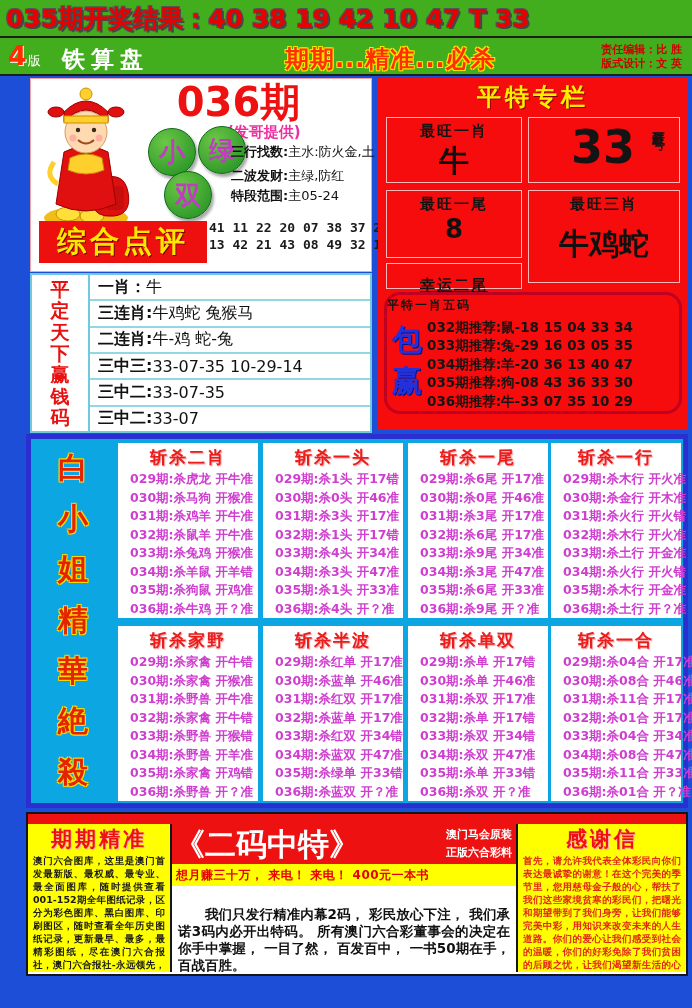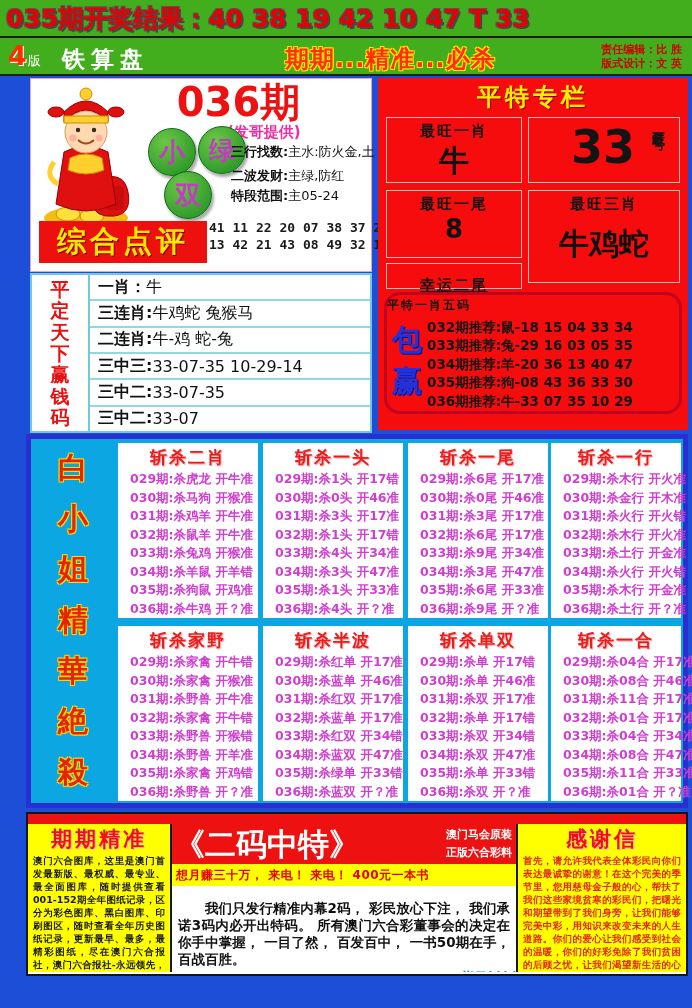--- a/index.html
+++ b/index.html
@@ -108,21 +108,21 @@
   .b-right{flex:1;background:#ffff00;overflow:hidden;}
   .b-title{font-size:21px;font-weight:bold;color:#ee1111;text-align:center;margin-top:1px;letter-spacing:3px;
            text-shadow:1px 1px 0 #ffb0b0;}
   .b-body-black{font-size:9.5px;color:#1a1a1a;line-height:13px;padding:1px 5px;font-weight:600;text-align:justify;}
   .b-body-red{font-size:9.5px;color:#e02818;line-height:13px;padding:1px 5px;font-weight:600;text-align:justify;}
   .mid-band{background:#ee1111;height:40px;position:relative;color:#fff;}
   .mid-title{position:absolute;left:2px;top:0;font-size:31px;font-weight:bold;line-height:40px;white-space:nowrap;}
   .mid-subs{position:absolute;right:4px;top:2px;font-size:11px;font-weight:bold;line-height:18px;}
   .mid-strip{background:#ffff00;height:22px;color:#e60000;font-weight:bold;font-size:12px;line-height:22px;
              padding-left:4px;letter-spacing:0.5px;white-space:nowrap;}
-  .mid-body{font-size:13.5px;font-weight:bold;color:#111;line-height:17px;padding:14px 6px 0;
+  .mid-body{font-size:13.5px;font-weight:bold;color:#111;line-height:17px;padding:20px 6px 0;
             text-indent:2em;text-align:justify;}
   .mid-note{display:flex;align-items:center;padding:1px 4px;}
   .mid-note-text{color:#e048c8;font-size:10.5px;font-weight:bold;white-space:nowrap;}
   .mid-cod{color:#1f80d8;font-size:16px;font-weight:bold;margin-left:6px;letter-spacing:1px;
            text-shadow:1px 1px 0 #a8d4f0;white-space:nowrap;}
 </style>
 </head>
 <body>
 
 <div id="page">

